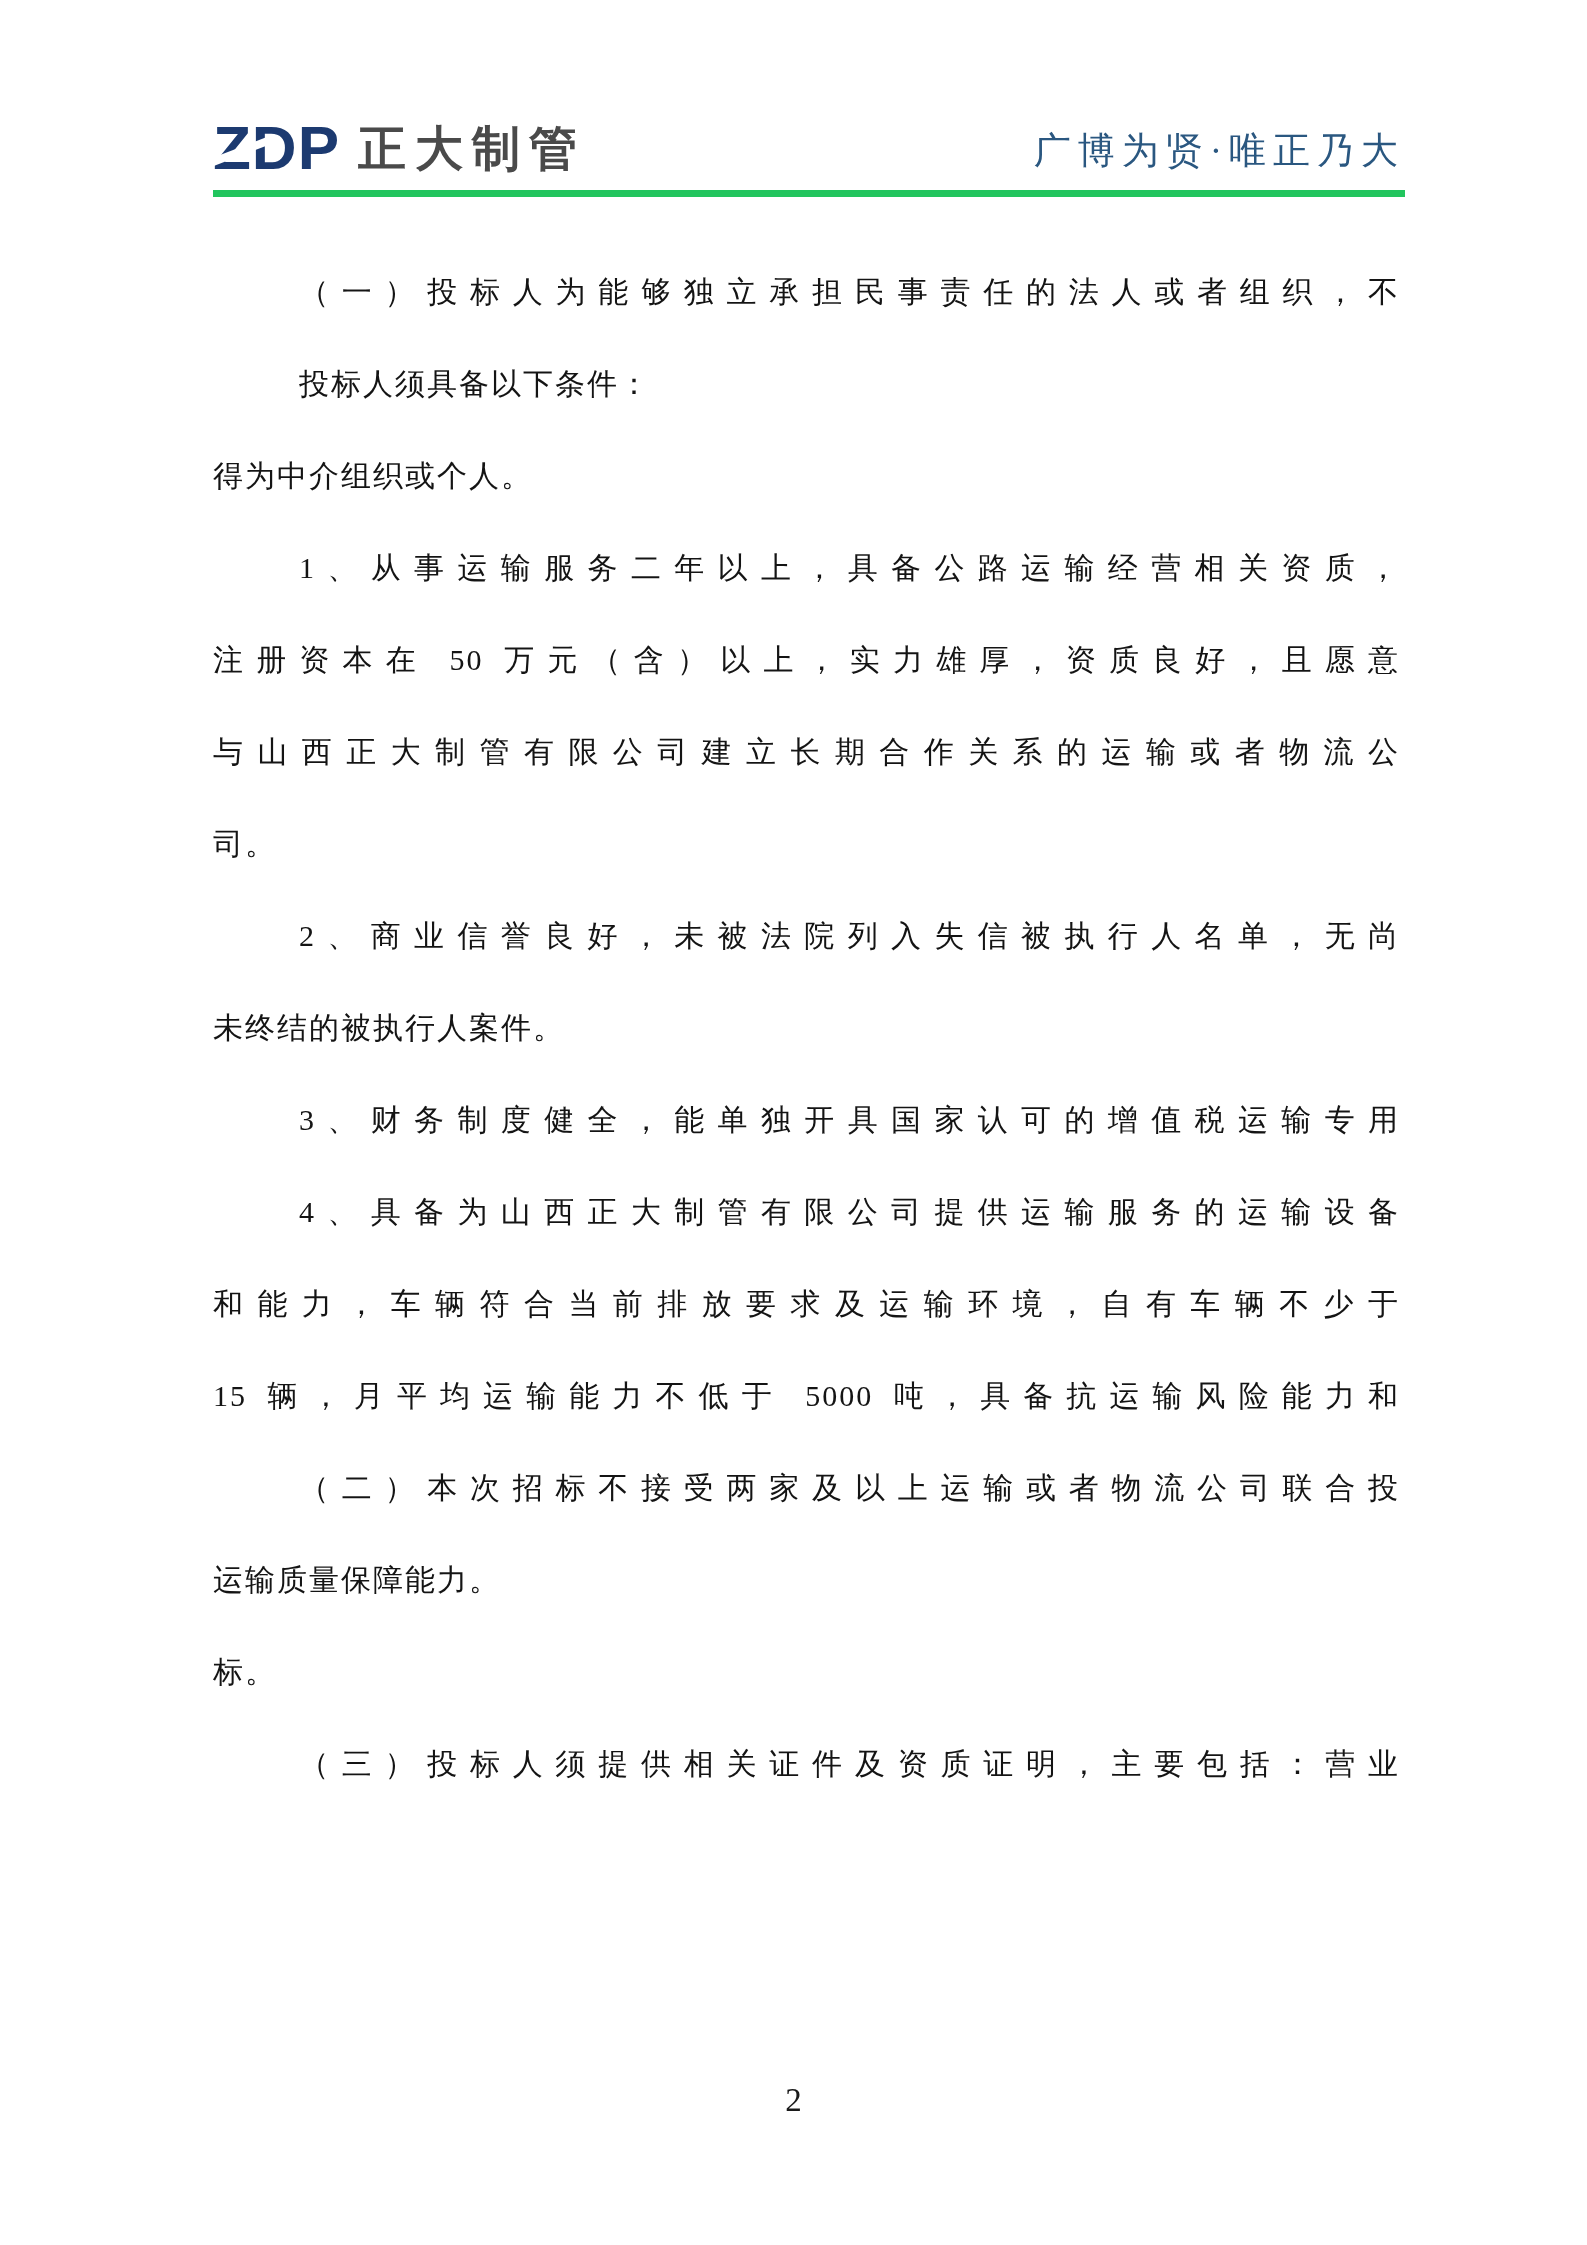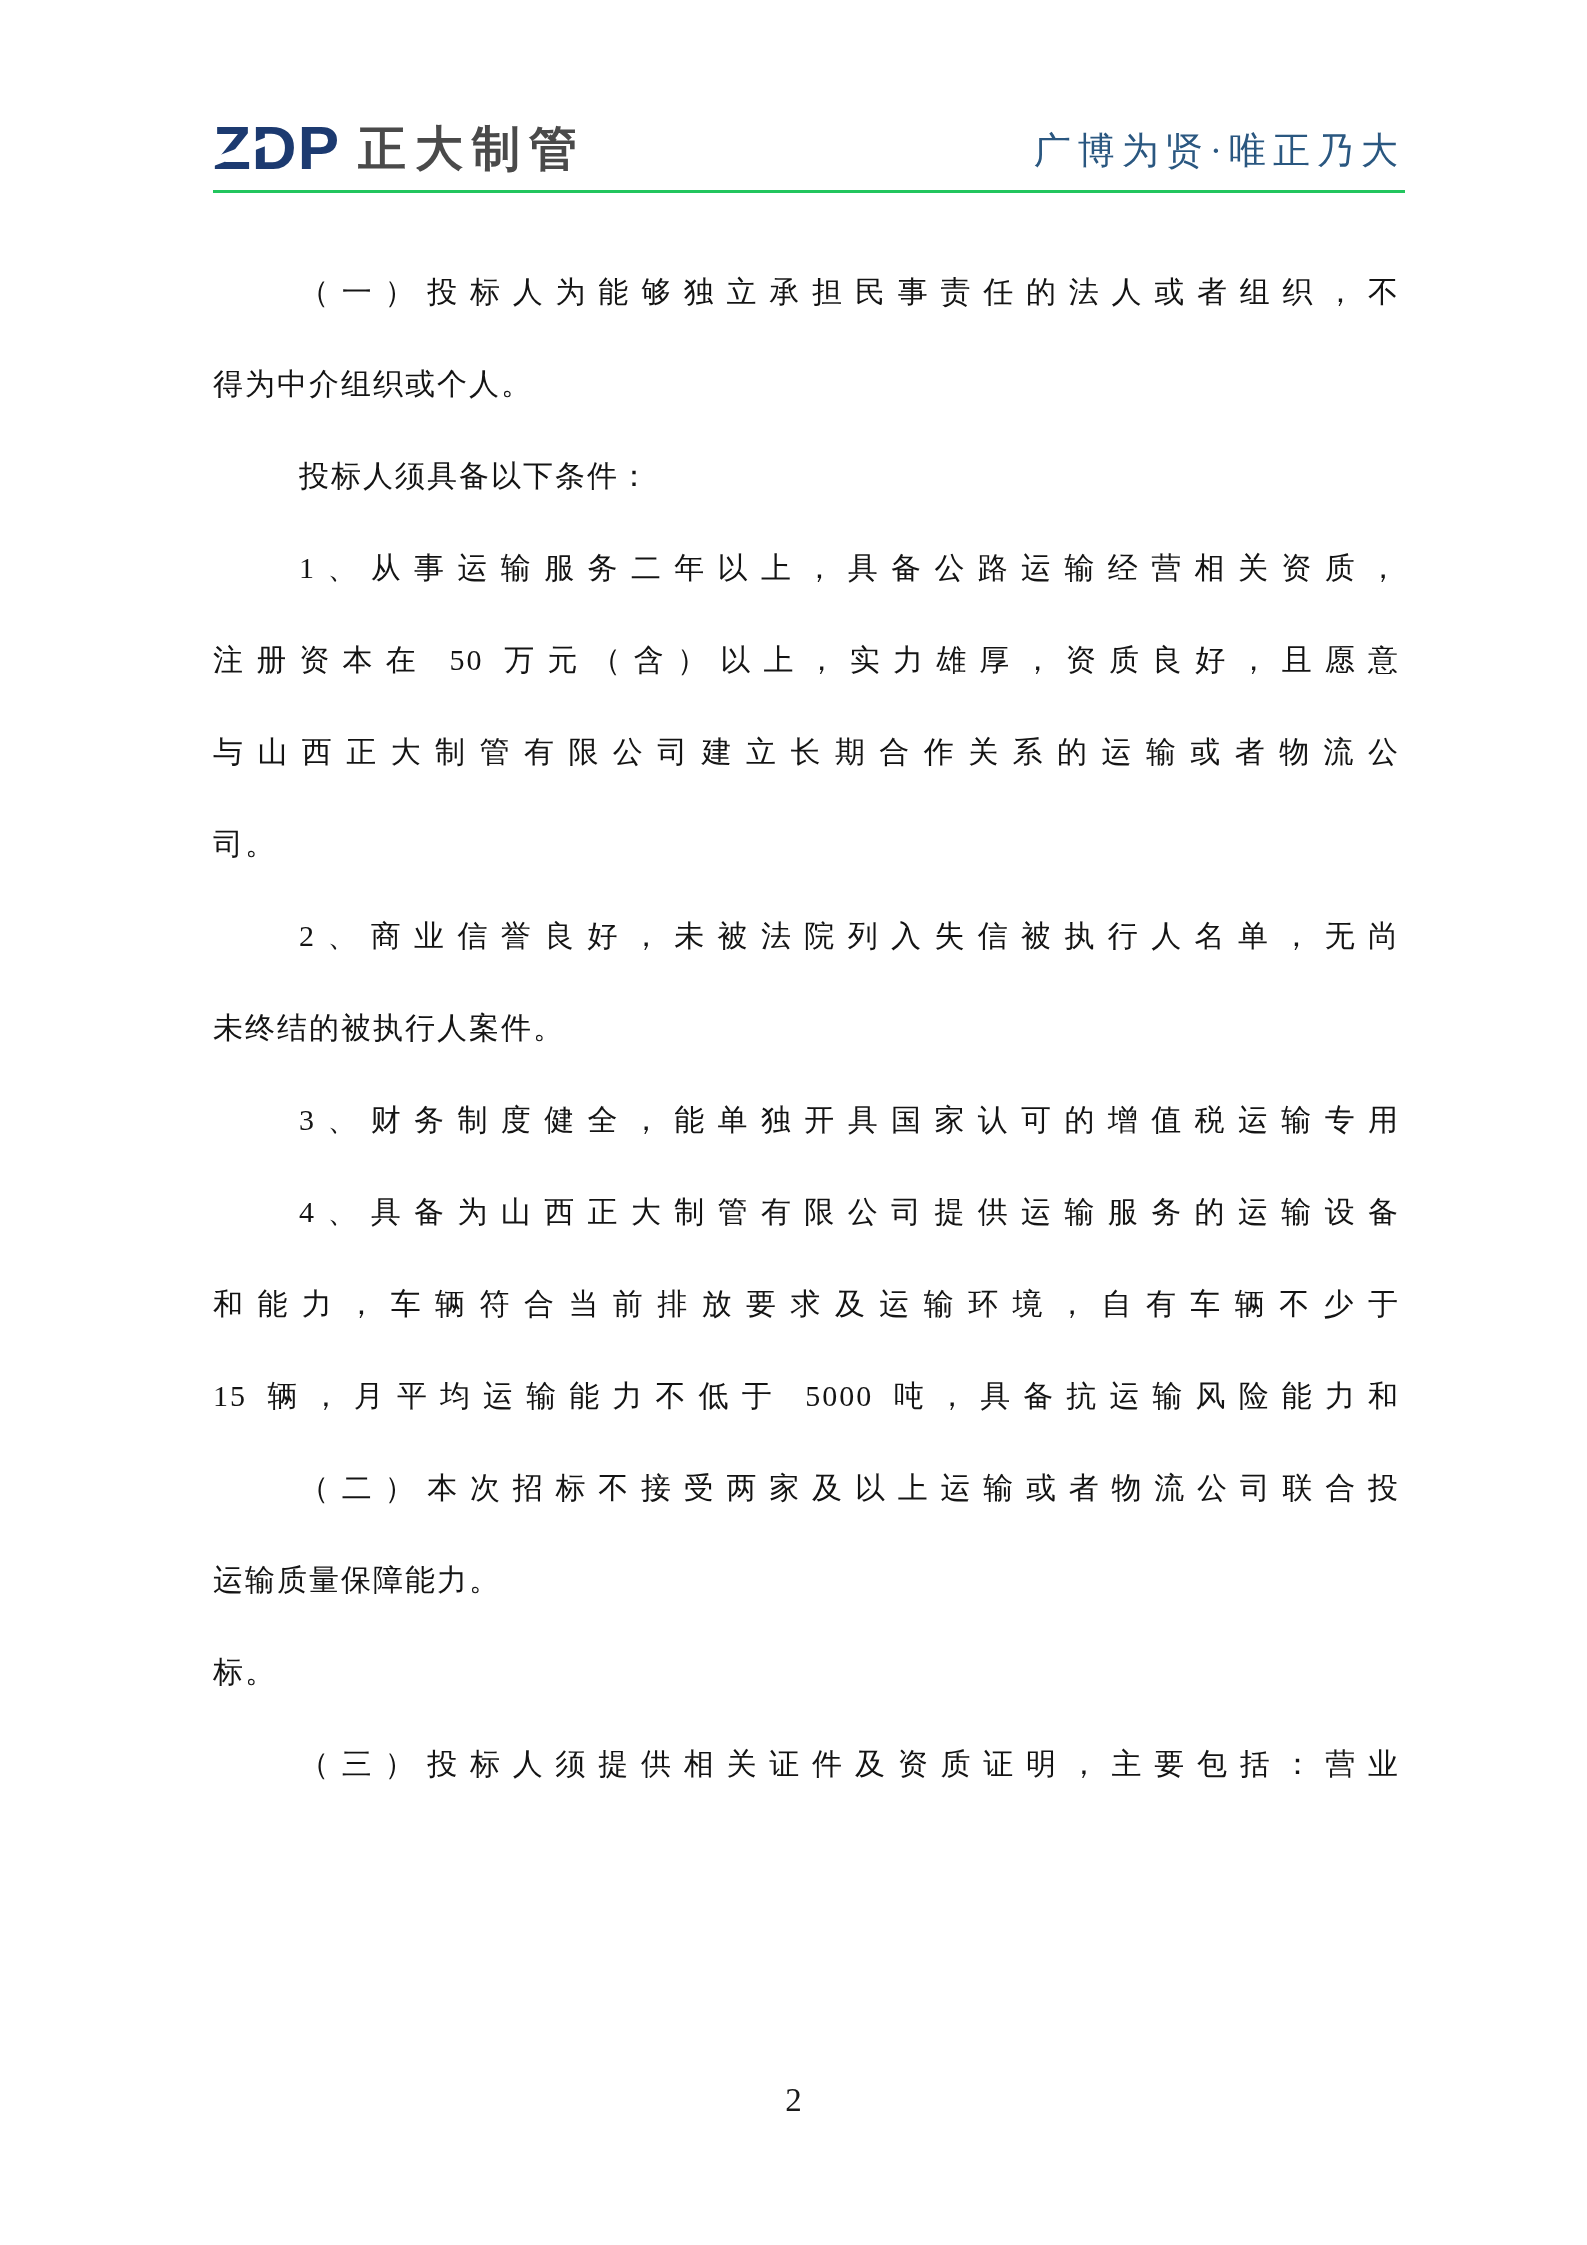--- a/index.html
+++ b/index.html
@@ -11,21 +11,21 @@
     overflow:hidden;
     font-family:"Liberation Serif","DejaVu Serif",serif;
   }
 
   
   .header {
     position:absolute;
     left:213px;
     top:118px;
     width:1192px;
-    border-bottom:3px solid #22c55e;
+    border-bottom:7px solid #22c55e;
     padding-bottom:12px;
     display:flex;
     justify-content:space-between;
     align-items:flex-end;
     gap:37px;
   }
   .brand { display:flex; align-items:flex-end; gap:18px; }
   .logo-zdp {
     position:relative;
     font-family:"Liberation Sans","DejaVu Sans",sans-serif;
@@ -104,23 +104,23 @@
     <div class="brand">
       <span class="logo-zdp">ZDP</span>
       <span class="logo-cn">正大制管</span>
     </div>
     <div class="slogan">广博为贤·唯正乃大</div>
   </div>
 
   <div class="doc-body">
 
     <div class="line indent fill">（一）投标人为能够独立承担民事责任的法人或者组织，不</div>
+    <div class="line indent">投标人须具备以下条件：</div>
+
     <div class="line">得为中介组织或个人。</div>
-
-    <div class="line indent">投标人须具备以下条件：</div>
 
     <div class="line indent fill">1、从事运输服务二年以上，具备公路运输经营相关资质，</div>
     <div class="line fill">注册资本在 50 万元（含）以上，实力雄厚，资质良好，且愿意</div>
     <div class="line fill">与山西正大制管有限公司建立长期合作关系的运输或者物流公</div>
     <div class="line">司。</div>
 
     <div class="line indent fill">2、商业信誉良好，未被法院列入失信被执行人名单，无尚</div>
     <div class="line">未终结的被执行人案件。</div>
 
     <div class="line indent fill">3、财务制度健全，能单独开具国家认可的增值税运输专用</div>

